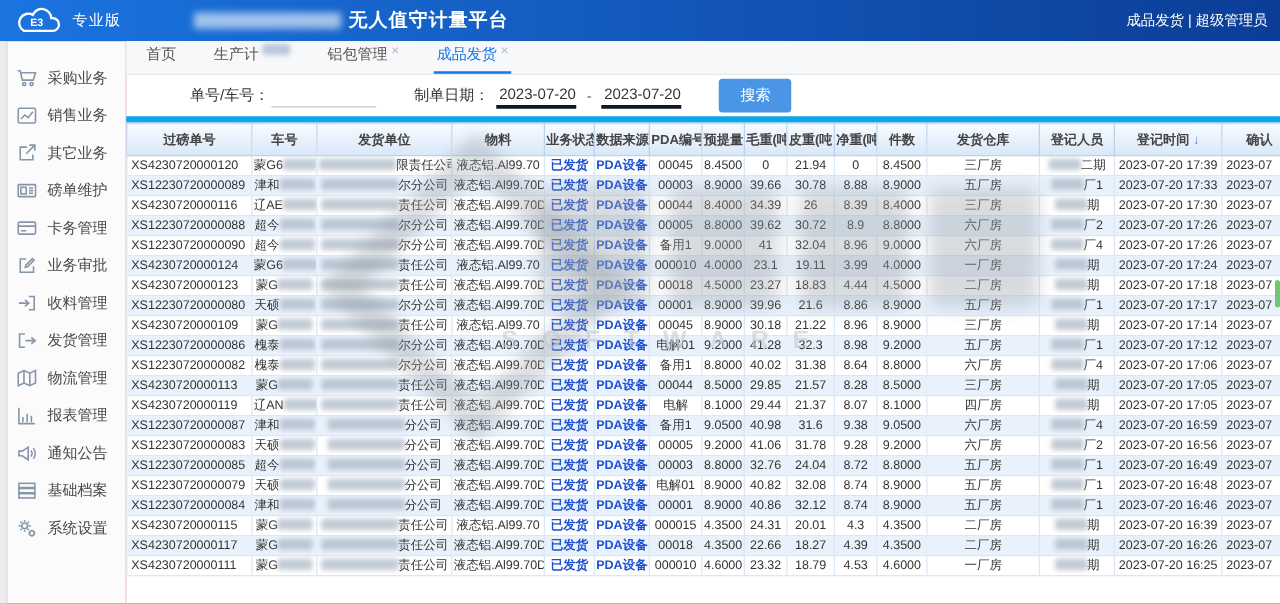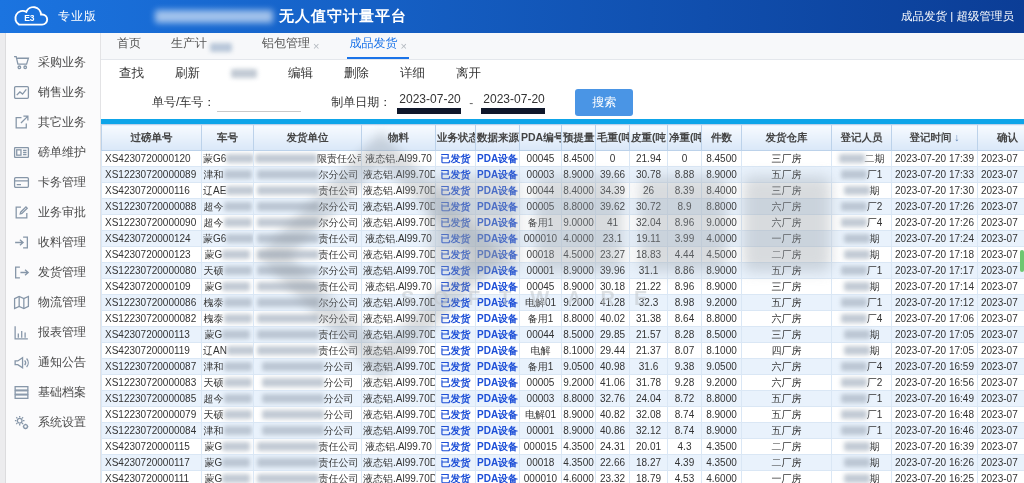--- a/index.html
+++ b/index.html
@@ -16,30 +16,30 @@
   
   .main{display:flex;height:450px;}
   .sidebar{width:101px;background:#fbfbfc;border-right:1px solid #e3e3e5;box-sizing:border-box;padding-top:14px;position:relative;flex:0 0 auto;}
   .left-strip{position:absolute;left:0;top:0;bottom:0;width:5px;background:#ececee;border-right:1px solid #dcdcde;}
   .side-item{height:30px;display:flex;align-items:center;padding-left:13px;gap:8px;font-size:12px;color:#4a4a4a;cursor:pointer;}
   .side-icon{width:17px;height:17px;color:#8696a8;flex:0 0 auto;}
   .side-icon svg{width:100%;height:100%;stroke:currentColor;fill:none;stroke-width:1.2;}
   .content{flex:1;display:flex;flex-direction:column;background:#fff;min-width:0;}
   
   .tabbar{height:27px;display:flex;align-items:flex-end;background:#f7f8fa;border-bottom:1px solid #e4e7ec;padding-left:14px;gap:26px;font-size:12px;color:#555;box-sizing:border-box;}
-  .tab{padding:0 2px 5px;display:flex;align-items:flex-end;gap:3px;cursor:pointer;border-bottom:2px solid transparent;}
+  .tab{padding:0 2px 5px;display:flex;align-items:flex-start;gap:3px;cursor:pointer;border-bottom:2px solid transparent;}
   .tab.active{color:var(--accent);border-bottom-color:var(--accent);}
   .tab-close{color:#b2b8bf;font-size:11px;}
   
   .toolbar{height:26px;display:flex;align-items:center;padding-left:18px;gap:31px;font-size:12.5px;color:#333;}
   .tool-btn{cursor:pointer;}
   .filterbar{height:33px;display:flex;align-items:center;padding-left:7px;font-size:12px;color:#333;}
   .flabel{margin-right:2px;margin-left:44px;}
   .u-input{border:none;border-bottom:1px solid #c9c9c9;width:80px;height:16px;font-size:12px;background:transparent;outline:none;}
-  .u-date{display:inline-block;border-bottom:6px solid #0f172a;width:62px;padding:1px 0 2px 2px;margin:0 4px;}
+  .u-date{display:inline-block;border-bottom:3px solid #0f172a;width:62px;padding:1px 0 2px 2px;margin:0 4px;}
   .date-sep{color:#666;margin:0 4px;}
   .search-btn{background:#4a95e5;color:#fff;border:none;border-radius:3px;padding:5px 17px;font-size:12px;margin-left:26px;cursor:pointer;}
   
   .table-wrap{flex:1;position:relative;overflow:hidden;border-top:5px solid #0ea5e9;}
   table{border-collapse:collapse;table-layout:fixed;width:936px;font-size:10px;color:#333;}
   th{height:25px;background:linear-gradient(#f7fbff,#d9e7f8);border:1px solid #bcd2ea;font-size:10.5px;color:#444;font-weight:bold;overflow:hidden;white-space:nowrap;padding:0 1px;cursor:pointer;}
   td{height:15px;line-height:15px;border:1px solid #dae7f5;text-align:center;overflow:hidden;white-space:nowrap;padding:0 1px;}
   tr.even td{background:#e9f2fc;}
   td.l{text-align:left;padding-left:3px;}
   .blue{color:var(--blue);font-weight:bold;}
@@ -184,29 +184,20 @@
             <span class="bb bb-tab"></span>
           </div>
           <div class="tab">
             <span>铝包管理</span>
             <span class="tab-close">×</span>
           </div>
           <div class="tab active">
             <span>成品发货</span>
             <span class="tab-close">×</span>
           </div>
-        </div>
-      <div class="toolbar">
-          <span class="tool-btn">查找</span>
-          <span class="tool-btn">刷新</span>
-          <span class="tool-btn"><span class="bb bb-tool"></span></span>
-          <span class="tool-btn">编辑</span>
-          <span class="tool-btn">删除</span>
-          <span class="tool-btn">详细</span>
-          <span class="tool-btn">离开</span>
         </div>
 
       <div class="filterbar">
         <span class="flabel">单号/车号：</span>
         <input class="u-input" type="text" value="" style="">
         <span class="flabel" style="margin-left:30px">制单日期：</span>
         <span class="u-date">2023-07-20</span>
         <span class="date-sep">-</span>
         <span class="u-date">2023-07-20</span>
         <button class="search-btn">搜索</button>
@@ -382,21 +373,21 @@
               <tr class="even">
                 <td class="l"><span>XS12230720000080</span></td>
                 <td class=""><span>天硕</span><span class="bb bb-v"></span></td>
                 <td class=""><span class="bb bb-c"></span><span>尔分公司</span></td>
                 <td class=""><span>液态铝.Al99.70DT</span></td>
                 <td class="blue"><span>已发货</span></td>
                 <td class="blue"><span>PDA设备</span></td>
                 <td class=""><span>00001</span></td>
                 <td class=""><span>8.9000</span></td>
                 <td class=""><span>39.96</span></td>
-                <td class=""><span>31.1</span></td>
+                <td class=""><span>21.6</span></td>
                 <td class=""><span>8.86</span></td>
                 <td class=""><span>8.9000</span></td>
                 <td class=""><span>五厂房</span></td>
                 <td class=""><span class="bb bb-r"></span><span>厂1</span></td>
                 <td class=""><span>2023-07-20 17:17</span></td>
                 <td class="l"><span>2023-07</span></td>
               </tr>
               <tr class="odd">
                 <td class="l"><span>XS4230720000109</span></td>
                 <td class=""><span>蒙G</span><span class="bb bb-v"></span></td>

